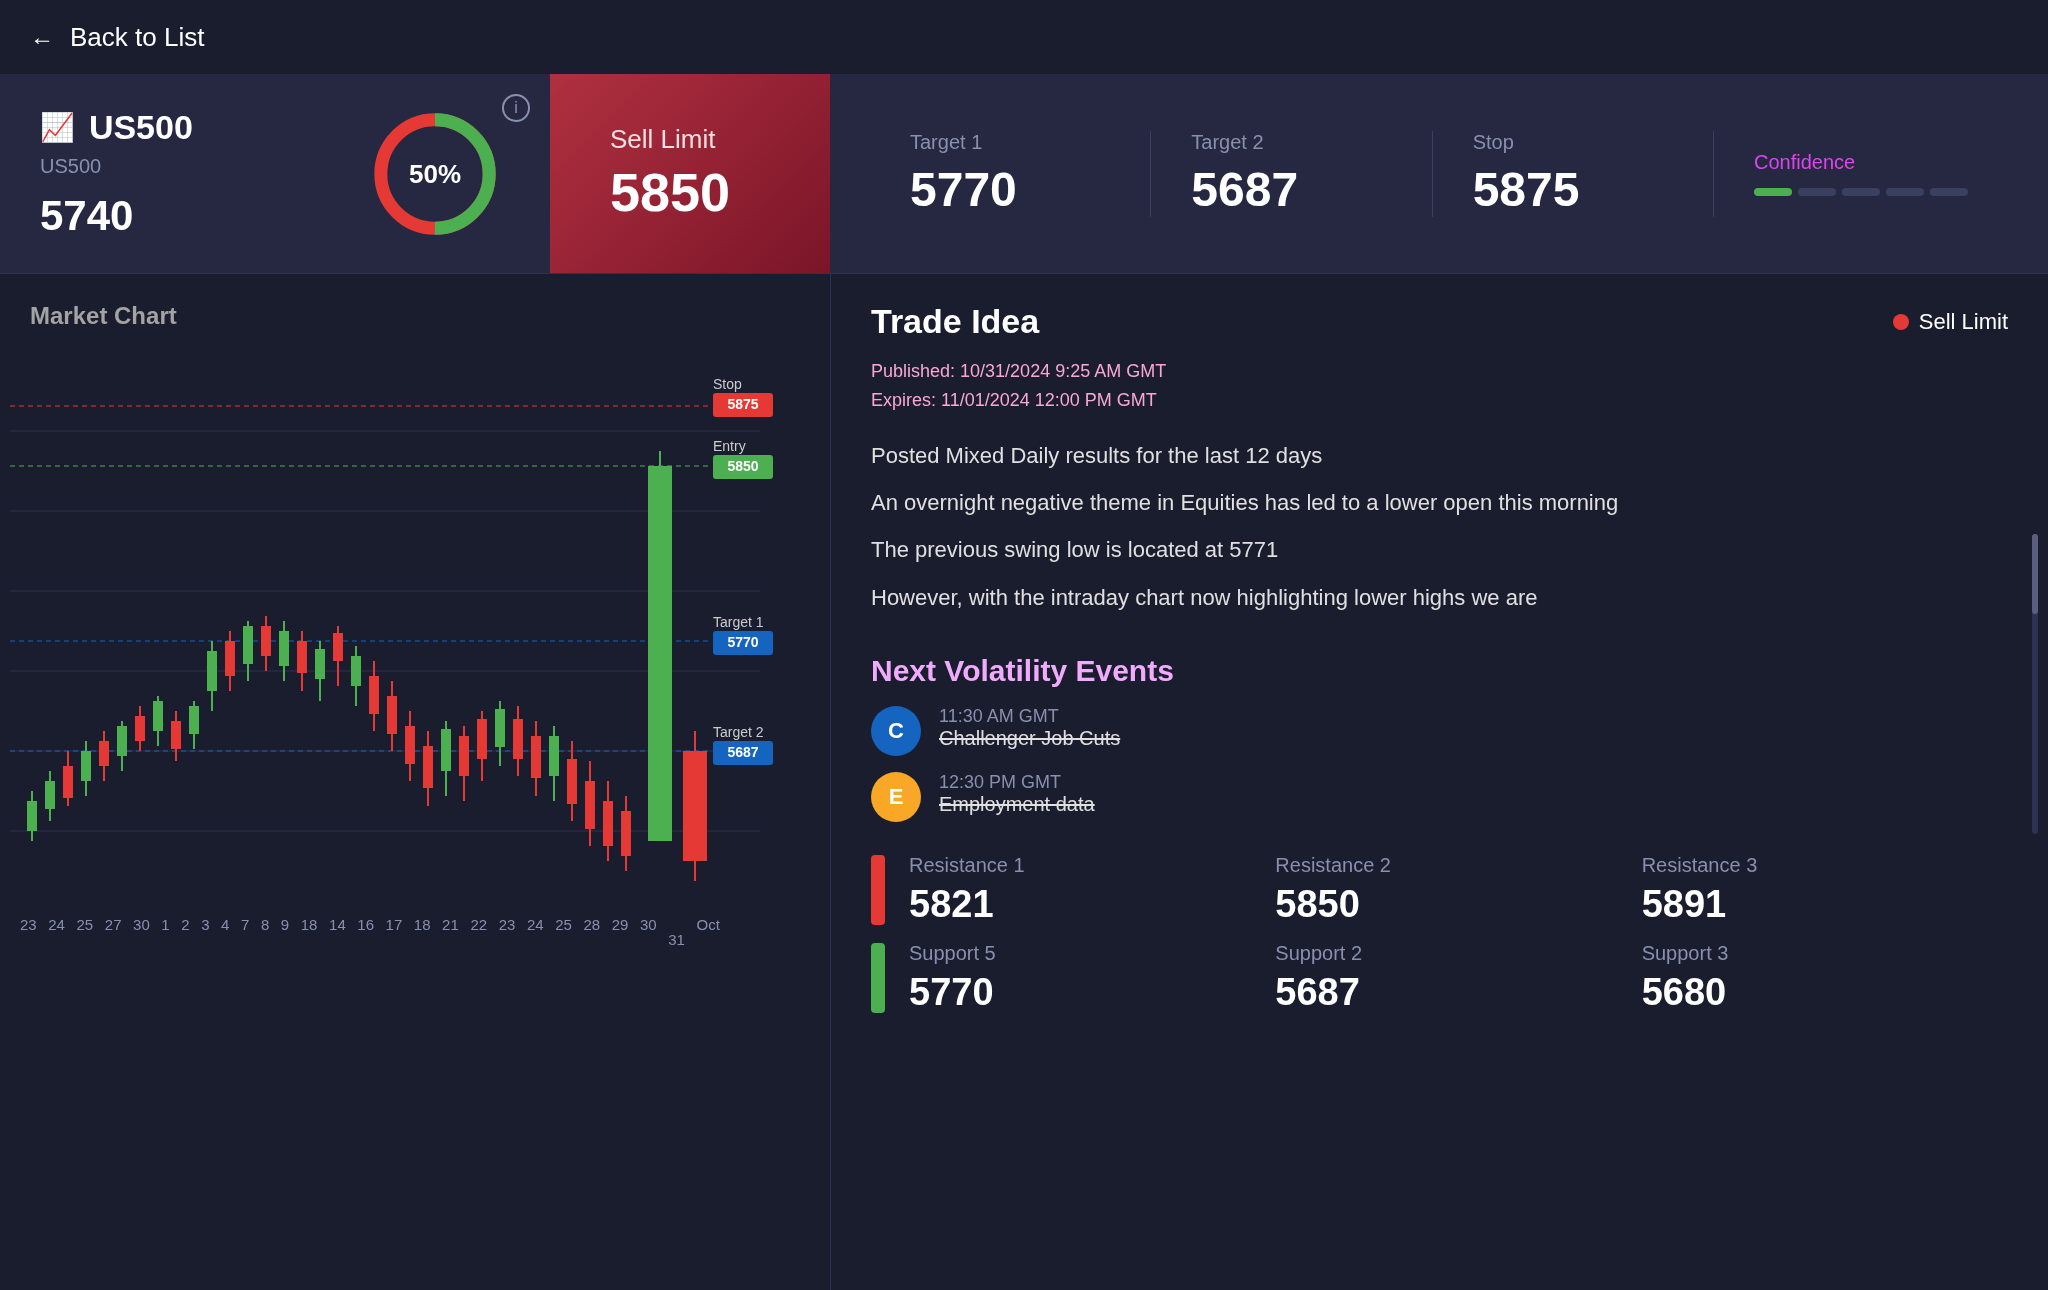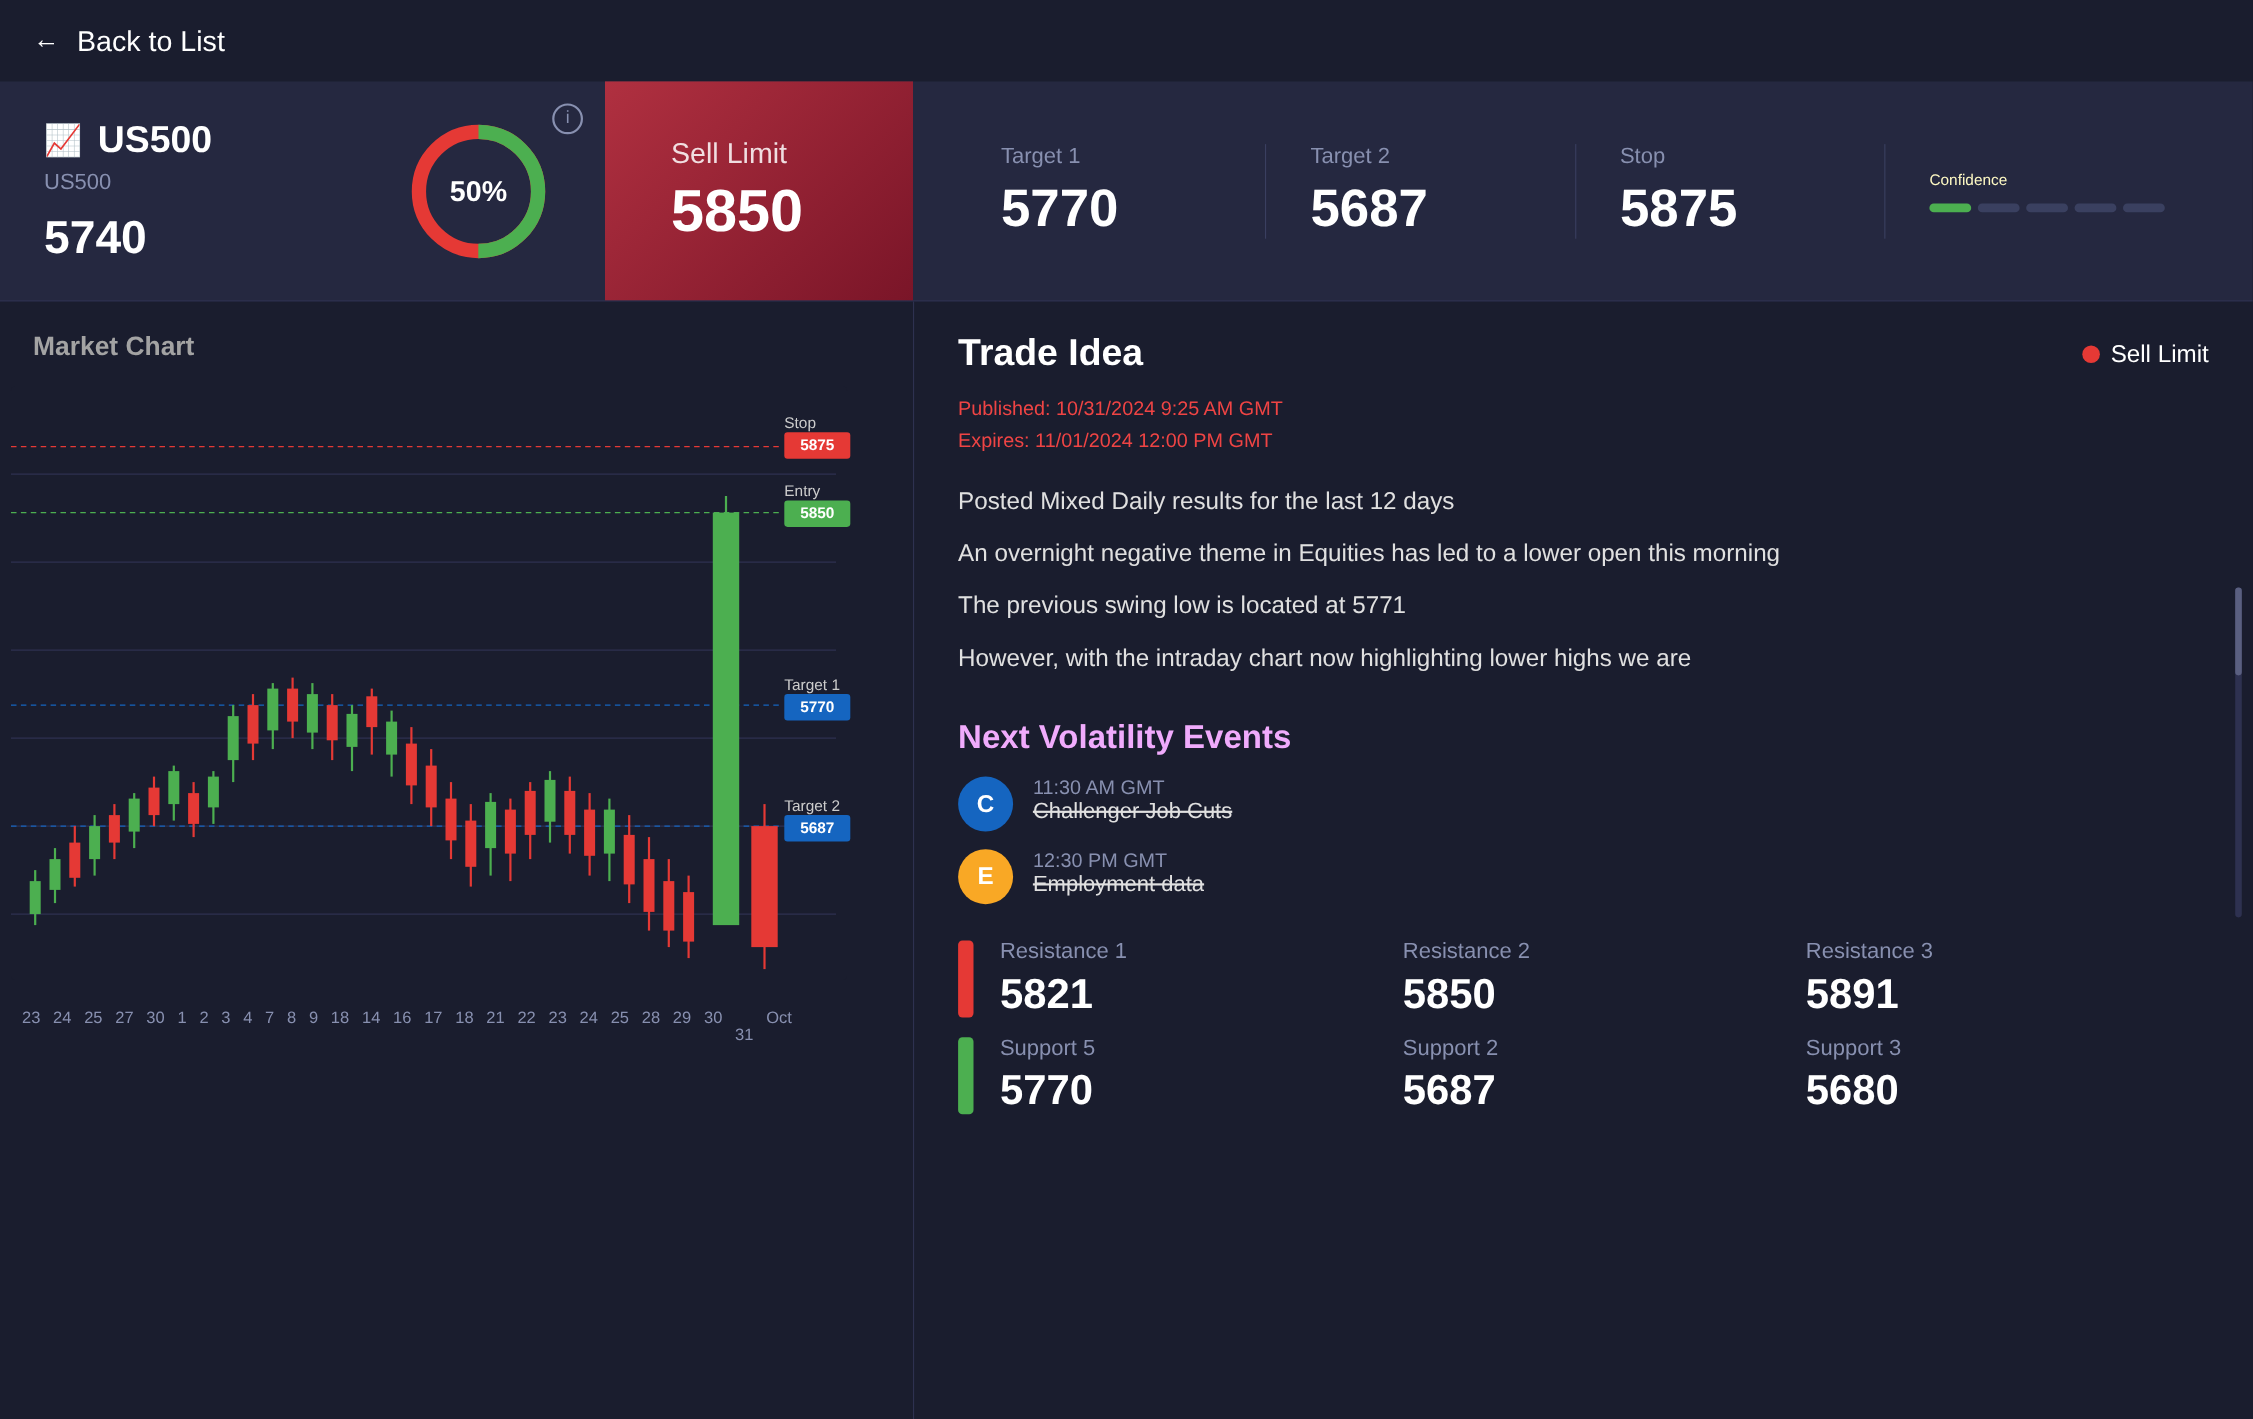--- a/index.html
+++ b/index.html
@@ -169,22 +169,22 @@
     
     .confidence-col {
       display: flex;
       flex-direction: column;
       justify-content: center;
       align-items: flex-start;
       padding: 0 40px;
       min-width: 240px;
     }
     .confidence-label {
-      font-size: 14px;
-      color: #fef9c3;
+      font-size: 20px;
+      color: #d946ef;
     }
     .confidence-bars {
       display: flex;
       gap: 6px;
       margin-top: 14px;
     }
     .conf-bar {
       width: 38px;
       height: 8px;
       border-radius: 4px;
@@ -248,21 +248,21 @@
     }
     .red-dot {
       width: 16px;
       height: 16px;
       border-radius: 50%;
       background: #e53935;
     }
 
     .trade-meta {
       font-size: 18px;
-      color: #ef4444;
+      color: #f9a8d4;
       margin-bottom: 6px;
       line-height: 1.6;
     }
 
     .trade-description {
       margin-top: 16px;
       font-size: 22px;
       color: #e0e0e0;
       line-height: 1.7;
       flex: 0 0 auto;

